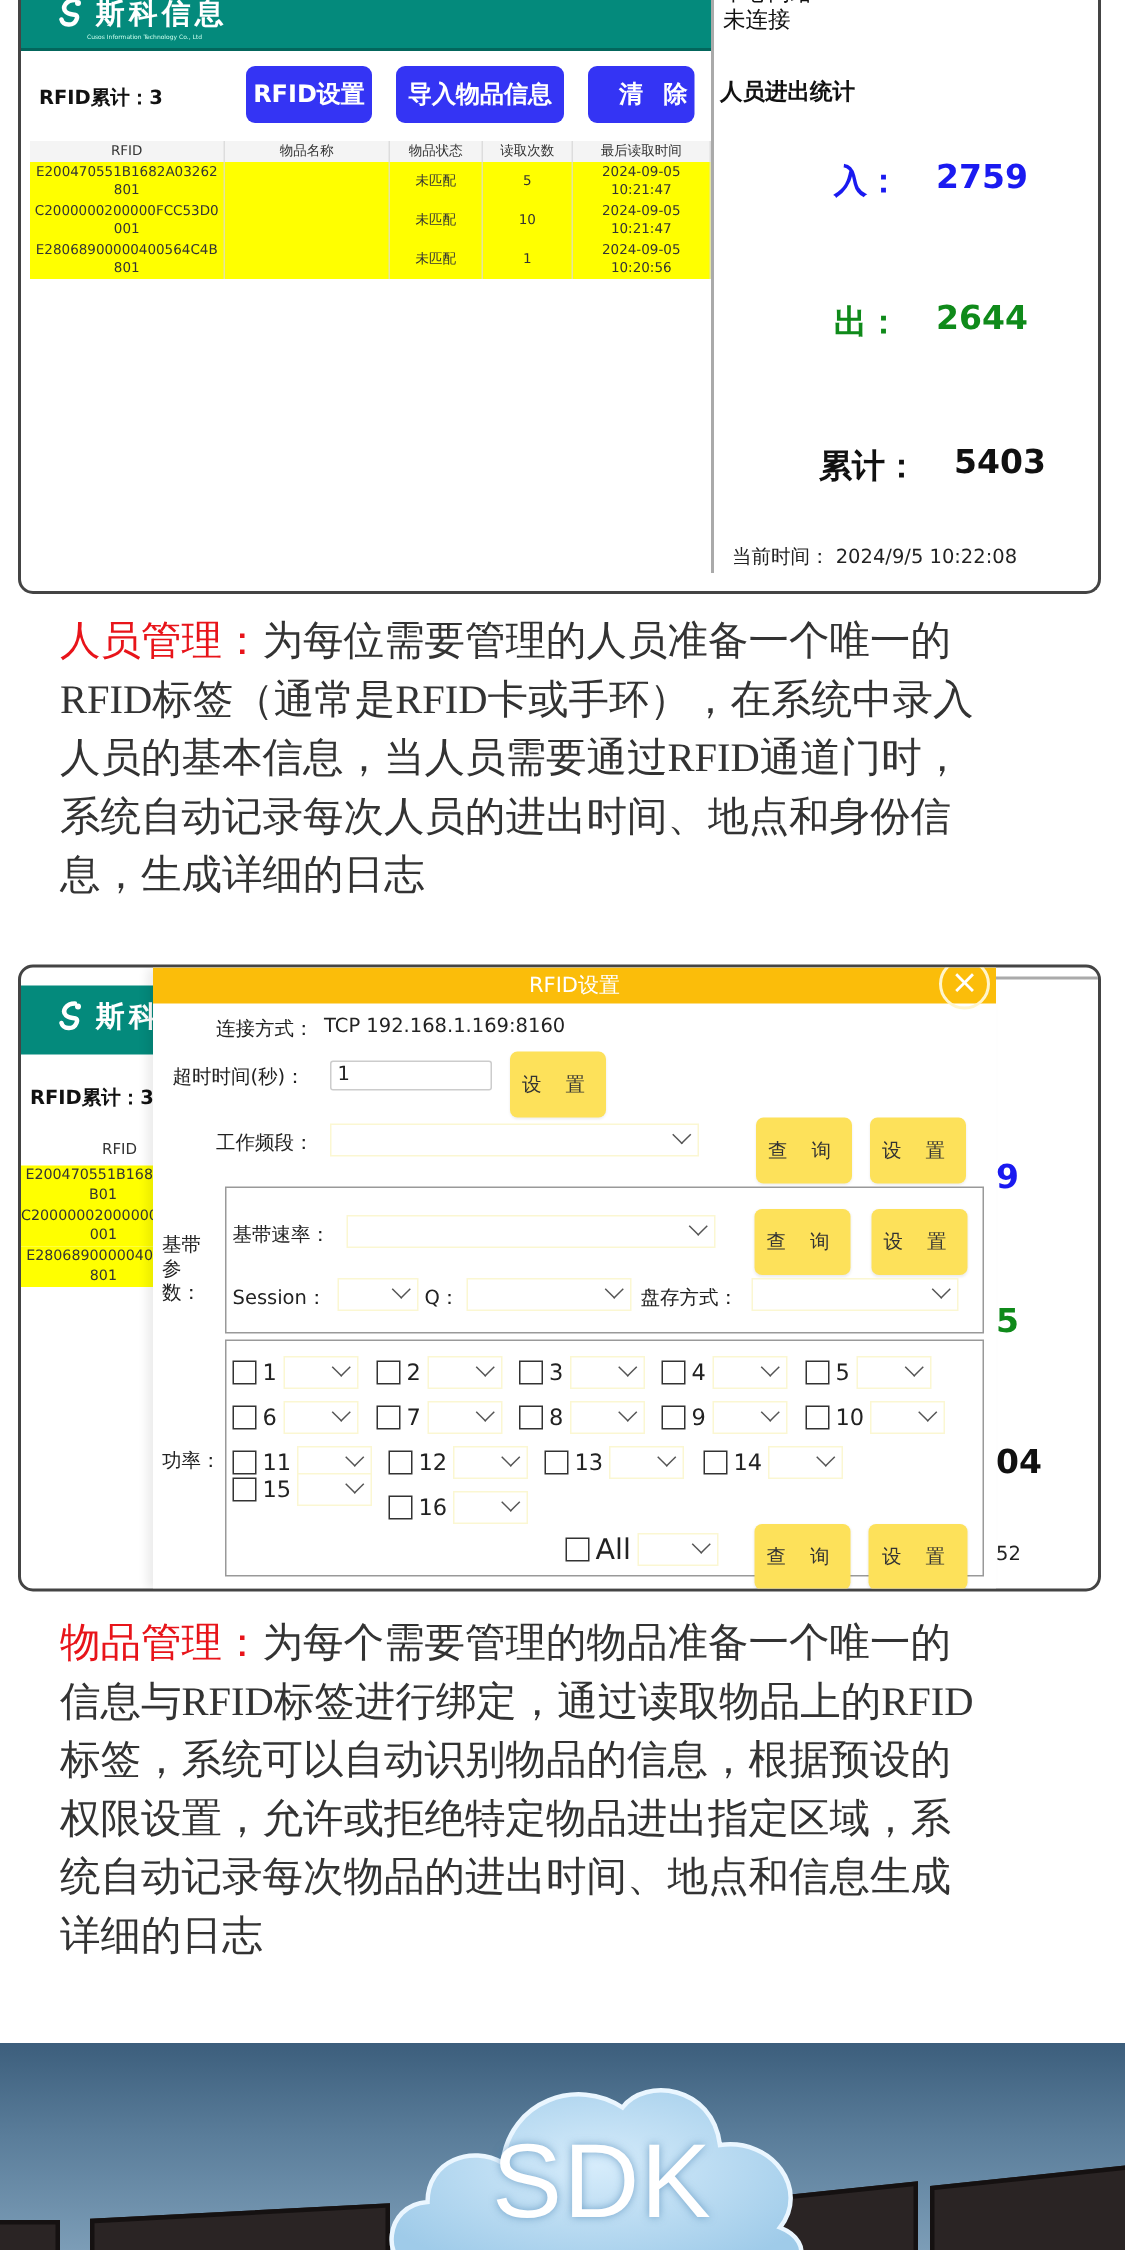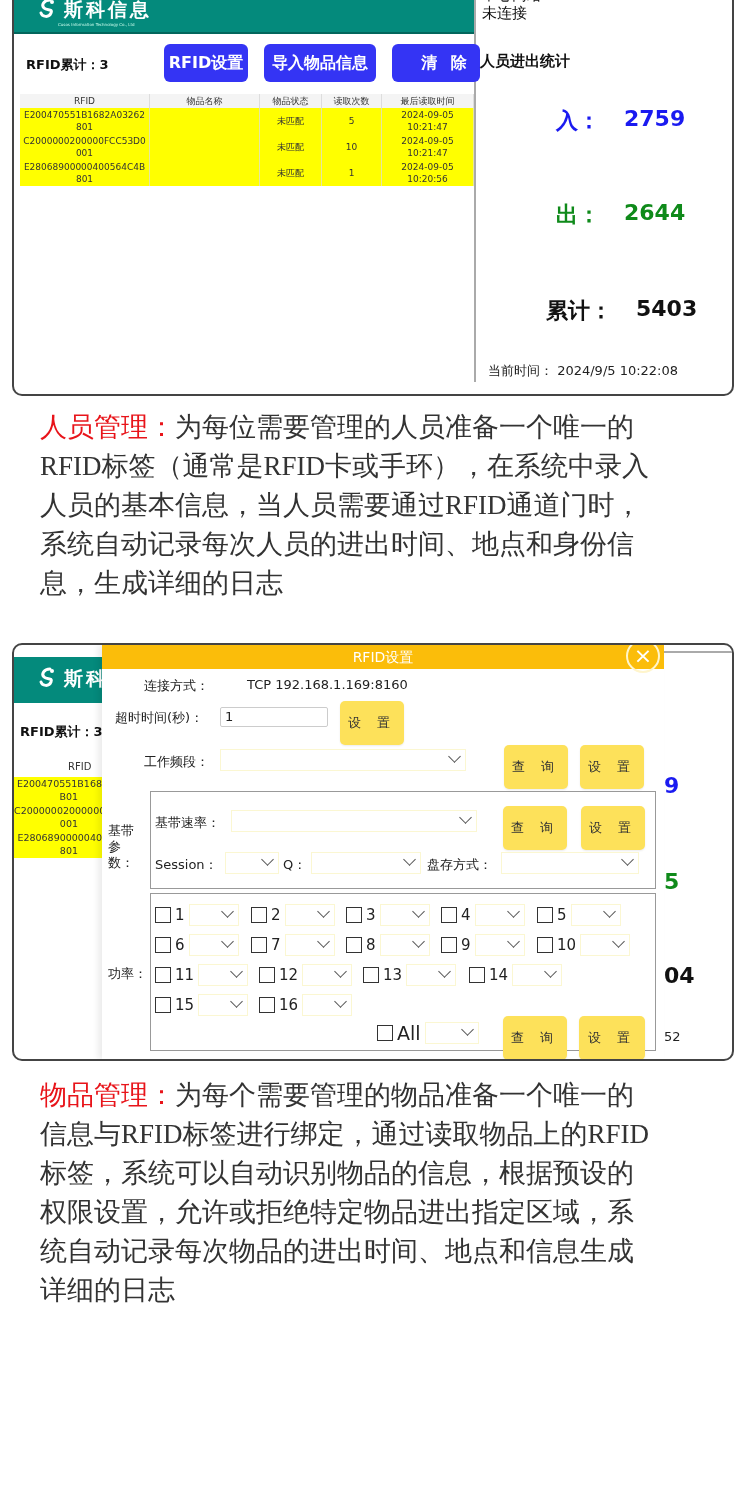--- a/index.html
+++ b/index.html
@@ -82,21 +82,21 @@
               <circle cx="14" cy="4" r="2" fill="#fff"></circle>
             </svg>
           <span class="logo-text">斯科信息</span>
         </div>
         <div class="logo-sub">Cusos Information Technology Co., Ltd</div>
       </div>
 
       <div class="count-label">RFID累计：3</div>
       <div class="btn-blue" style="left:150px;width:84px;">RFID设置</div>
       <div class="btn-blue" style="left:250px;width:112px;">导入物品信息</div>
-      <div class="btn-blue" style="left:378px;width:88px;letter-spacing:4px;padding-left:20px;">清 除</div>
+      <div class="btn-blue" style="left:378px;width:71px;letter-spacing:4px;padding-left:20px;">清 除</div>
 
       <div class="grid">
         <div class="hdr">
           <div class="cell c1">RFID</div>
           <div class="cell c2">物品名称</div>
           <div class="cell c3">物品状态</div>
           <div class="cell c4">读取次数</div>
           <div class="cell c5">最后读取时间</div>
         </div>
         <div class="row">
@@ -210,21 +210,21 @@
     <div class="s2-bg-num" style="top:128px;color:#1a1af0;">9</div>
     <div class="s2-bg-num" style="top:224px;color:#0f8a1a;">5</div>
     <div class="s2-bg-num" style="top:318px;color:#111;">04</div>
     <div class="s2-bg-num" style="top:384px;color:#222;font-size:13px;font-weight:normal;">52</div>
 
     <div class="dialog">
       <div class="dlg-title">RFID设置</div>
       <div class="dlg-close">×</div>
 
       <div class="lbl" style="left:42px;top:32px;">连接方式：</div>
-      <div class="lbl" style="left:114px;top:32px;margin-left:31px;">TCP   192.168.1.169:8160</div>
+      <div class="lbl" style="left:114px;top:32px;">TCP   192.168.1.169:8160</div>
 
       <div class="lbl" style="left:13px;top:64px;">超时时间(秒)：</div>
       <div class="inp" style="left:118px;top:62px;width:108px;">1</div>
       <div class="btn-y" style="left:238px;top:56px;width:64px;">设 置</div>
 
       <div class="lbl" style="left:42px;top:108px;">工作频段：</div>
       <div class="sel" style="left:118px;top:104px;width:246px;"><span></span><span class="chev"></span></div>
       <div class="btn-y" style="left:402px;top:100px;width:64px;">查 询</div>
       <div class="btn-y" style="left:478px;top:100px;width:64px;">设 置</div>
 
@@ -340,21 +340,21 @@
             </span>
           </div>
         <div class="pw" style="left:318px;top:70px;">
             <span class="cb"></span>
             <span>14</span>
             <span class="sel" style="width:50px;">
               <span class="chev"></span>
             </span>
           </div>
 
-        <div class="pw" style="left:4px;top:100px;">
+        <div class="pw" style="left:4px;top:88px;">
             <span class="cb"></span>
             <span>15</span>
             <span class="sel" style="width:50px;">
               <span class="chev"></span>
             </span>
           </div>
         <div class="pw" style="left:108px;top:100px;">
             <span class="cb"></span>
             <span>16</span>
             <span class="sel" style="width:50px;">
@@ -377,14 +377,30 @@
 
   <div class="para" style="top:1076px;">
     <div><span class="hl">物品管理：</span><span>为每个需要管理的物品准备一个唯一的</span></div>
     <div>信息与RFID标签进行绑定，通过读取物品上的RFID</div>
     <div>标签，系统可以自动识别物品的信息，根据预设的</div>
     <div>权限设置，允许或拒绝特定物品进出指定区域，系</div>
     <div>统自动记录每次物品的进出时间、地点和信息生成</div>
     <div>详细的日志</div>
   </div>
 
+  <div class="banner">
+    <div class="monitor" style="left:-20px;top:118px;width:60px;height:40px;"></div>
+    <div class="monitor" style="left:60px;top:112px;width:200px;height:40px;transform:skewY(-3deg);"></div>
+    <div class="monitor" style="left:500px;top:98px;width:112px;height:60px;transform:skewY(-6deg);"></div>
+    <div class="monitor" style="left:620px;top:88px;width:140px;height:70px;transform:skewY(-6deg);"></div>
+    <svg class="cloud" viewBox="0 0 290 140">
+      <defs>
+        <radialGradient id="cg" cx="50%" cy="40%" r="60%">
+          <stop offset="0%" stop-color="#d6ecfb"></stop>
+          <stop offset="100%" stop-color="#9fcbe9"></stop>
+        </radialGradient>
+      </defs>
+      <path d="M20 130 C0 130 0 90 30 88 C30 60 60 50 80 62 C85 20 130 5 160 25 C175 5 220 10 225 50 C260 45 285 80 265 105 C290 115 280 140 250 140 L30 140 Z" fill="url(#cg)" stroke="#eaf6ff" stroke-width="3"></path>
+    </svg>
+    <div class="sdk-text">SDK</div>
+  </div>
 
 </div>
 
 </body></html>

